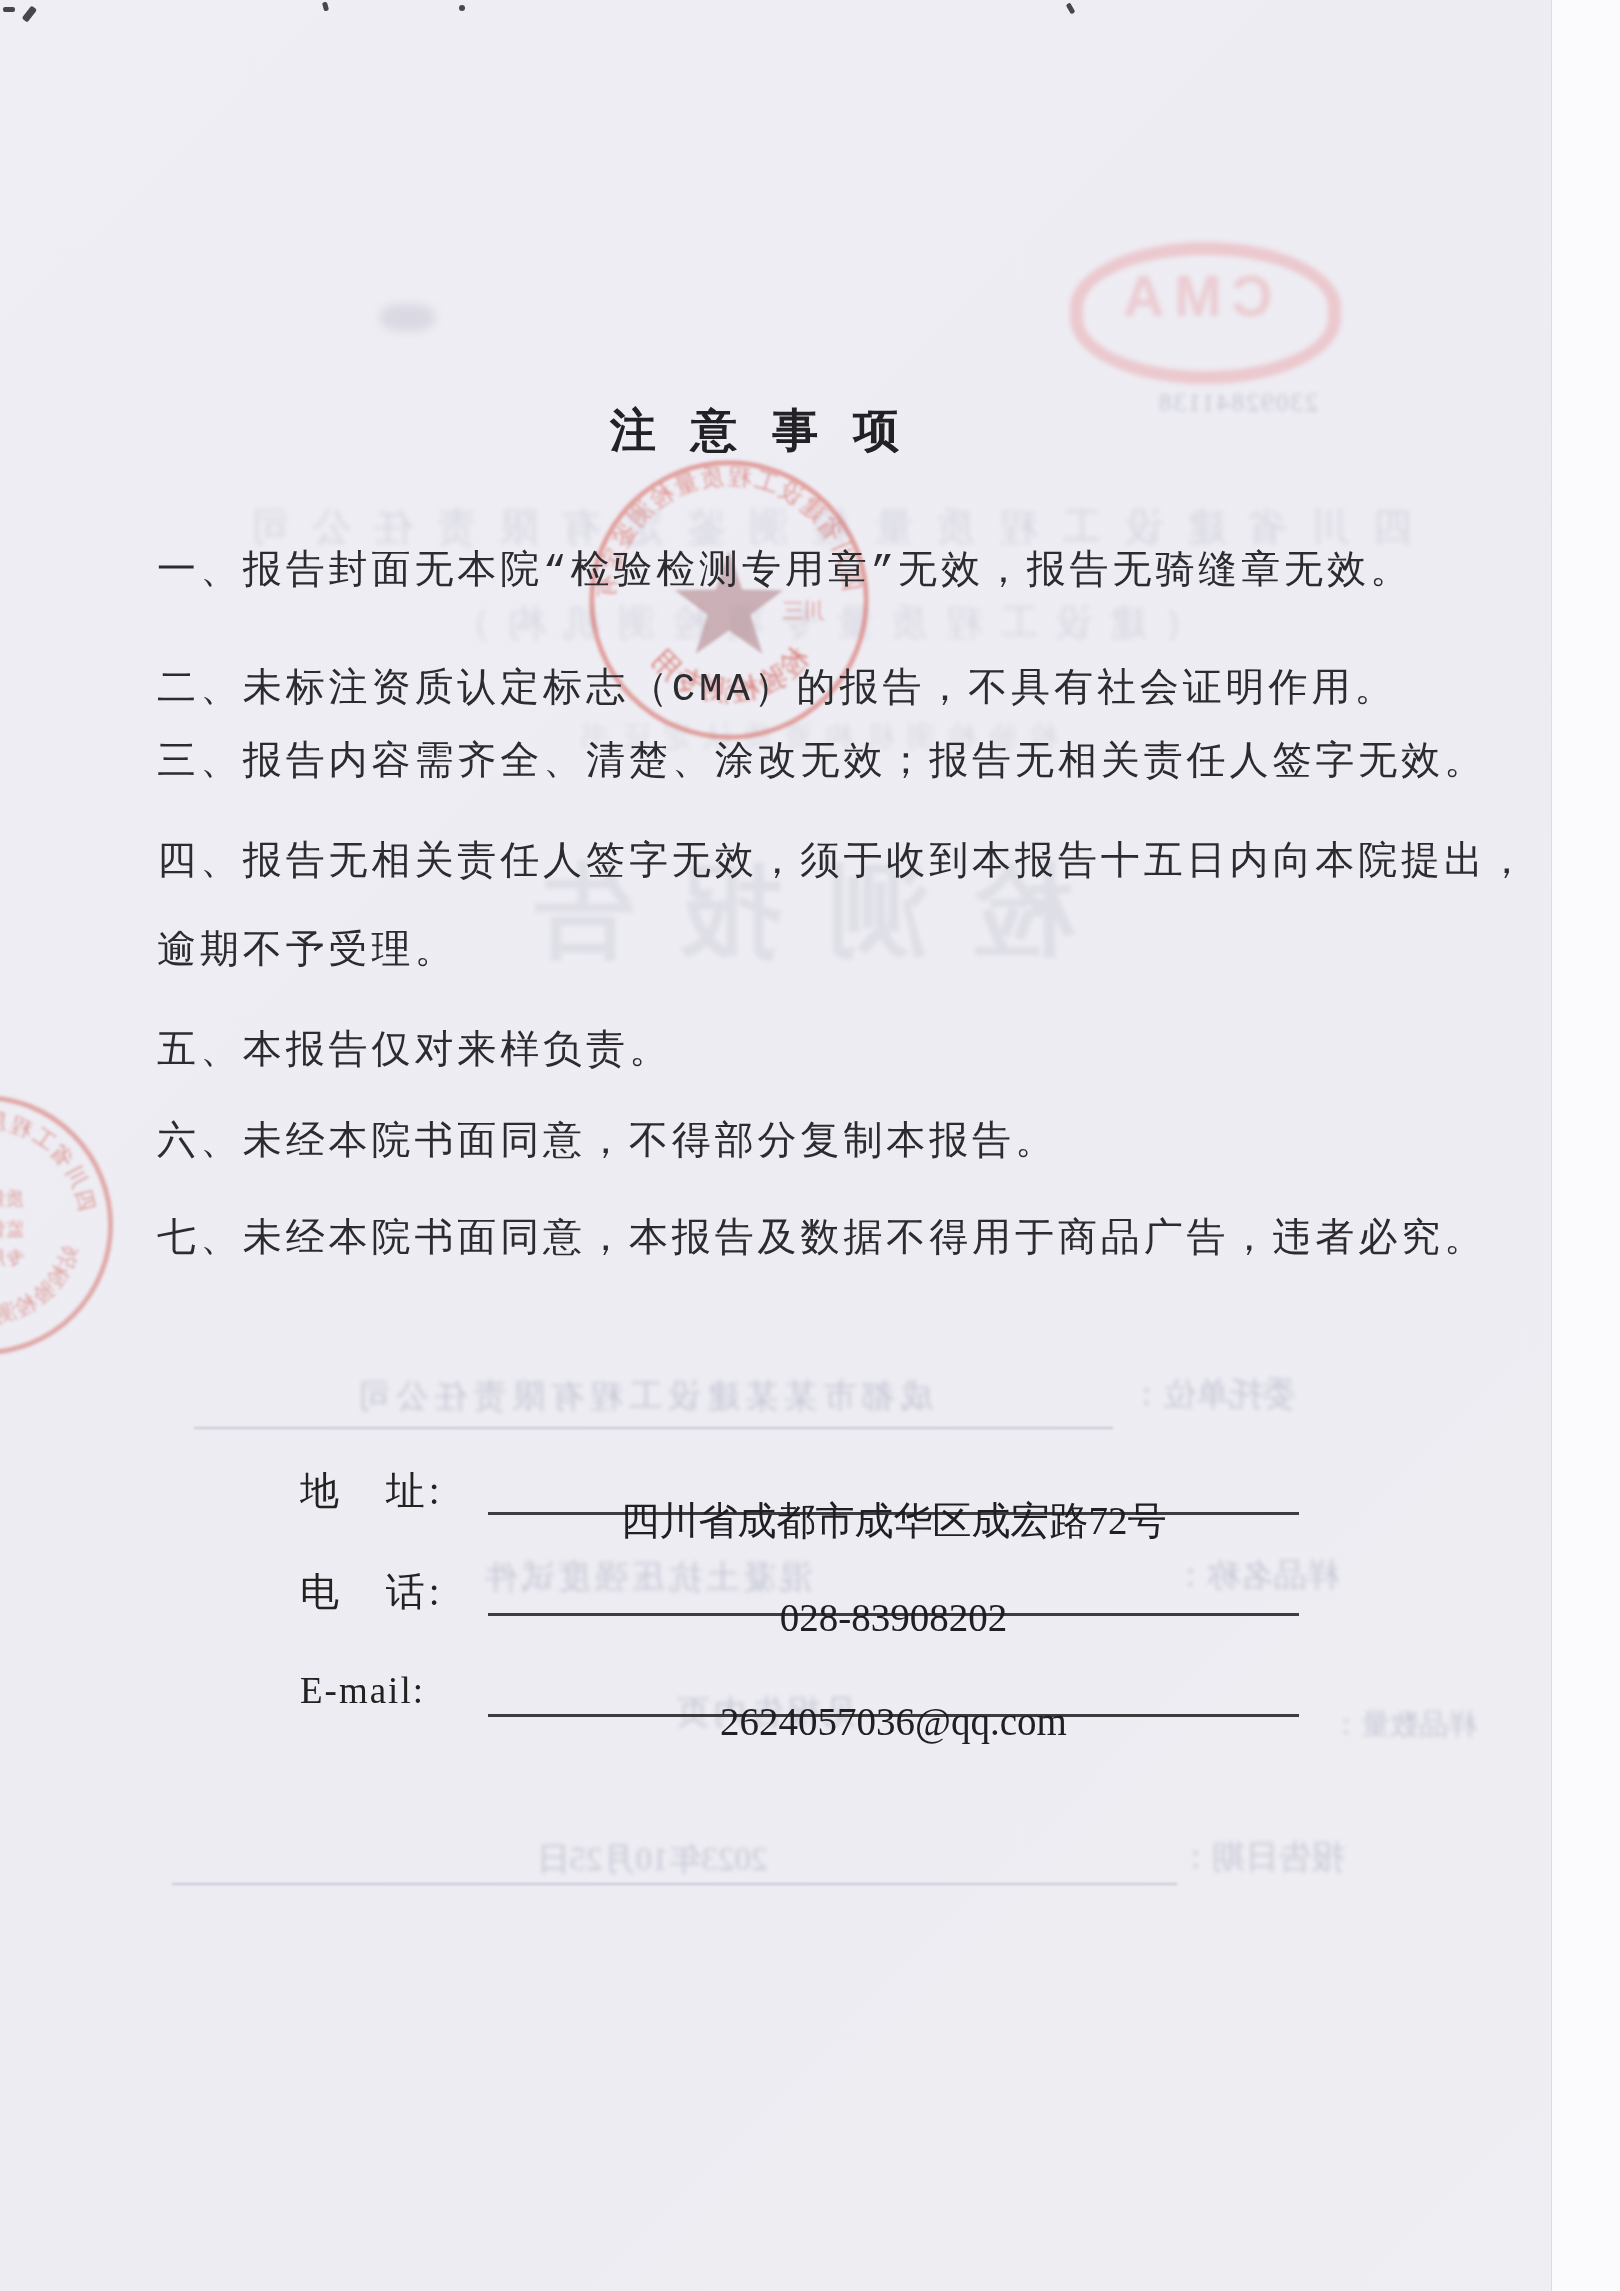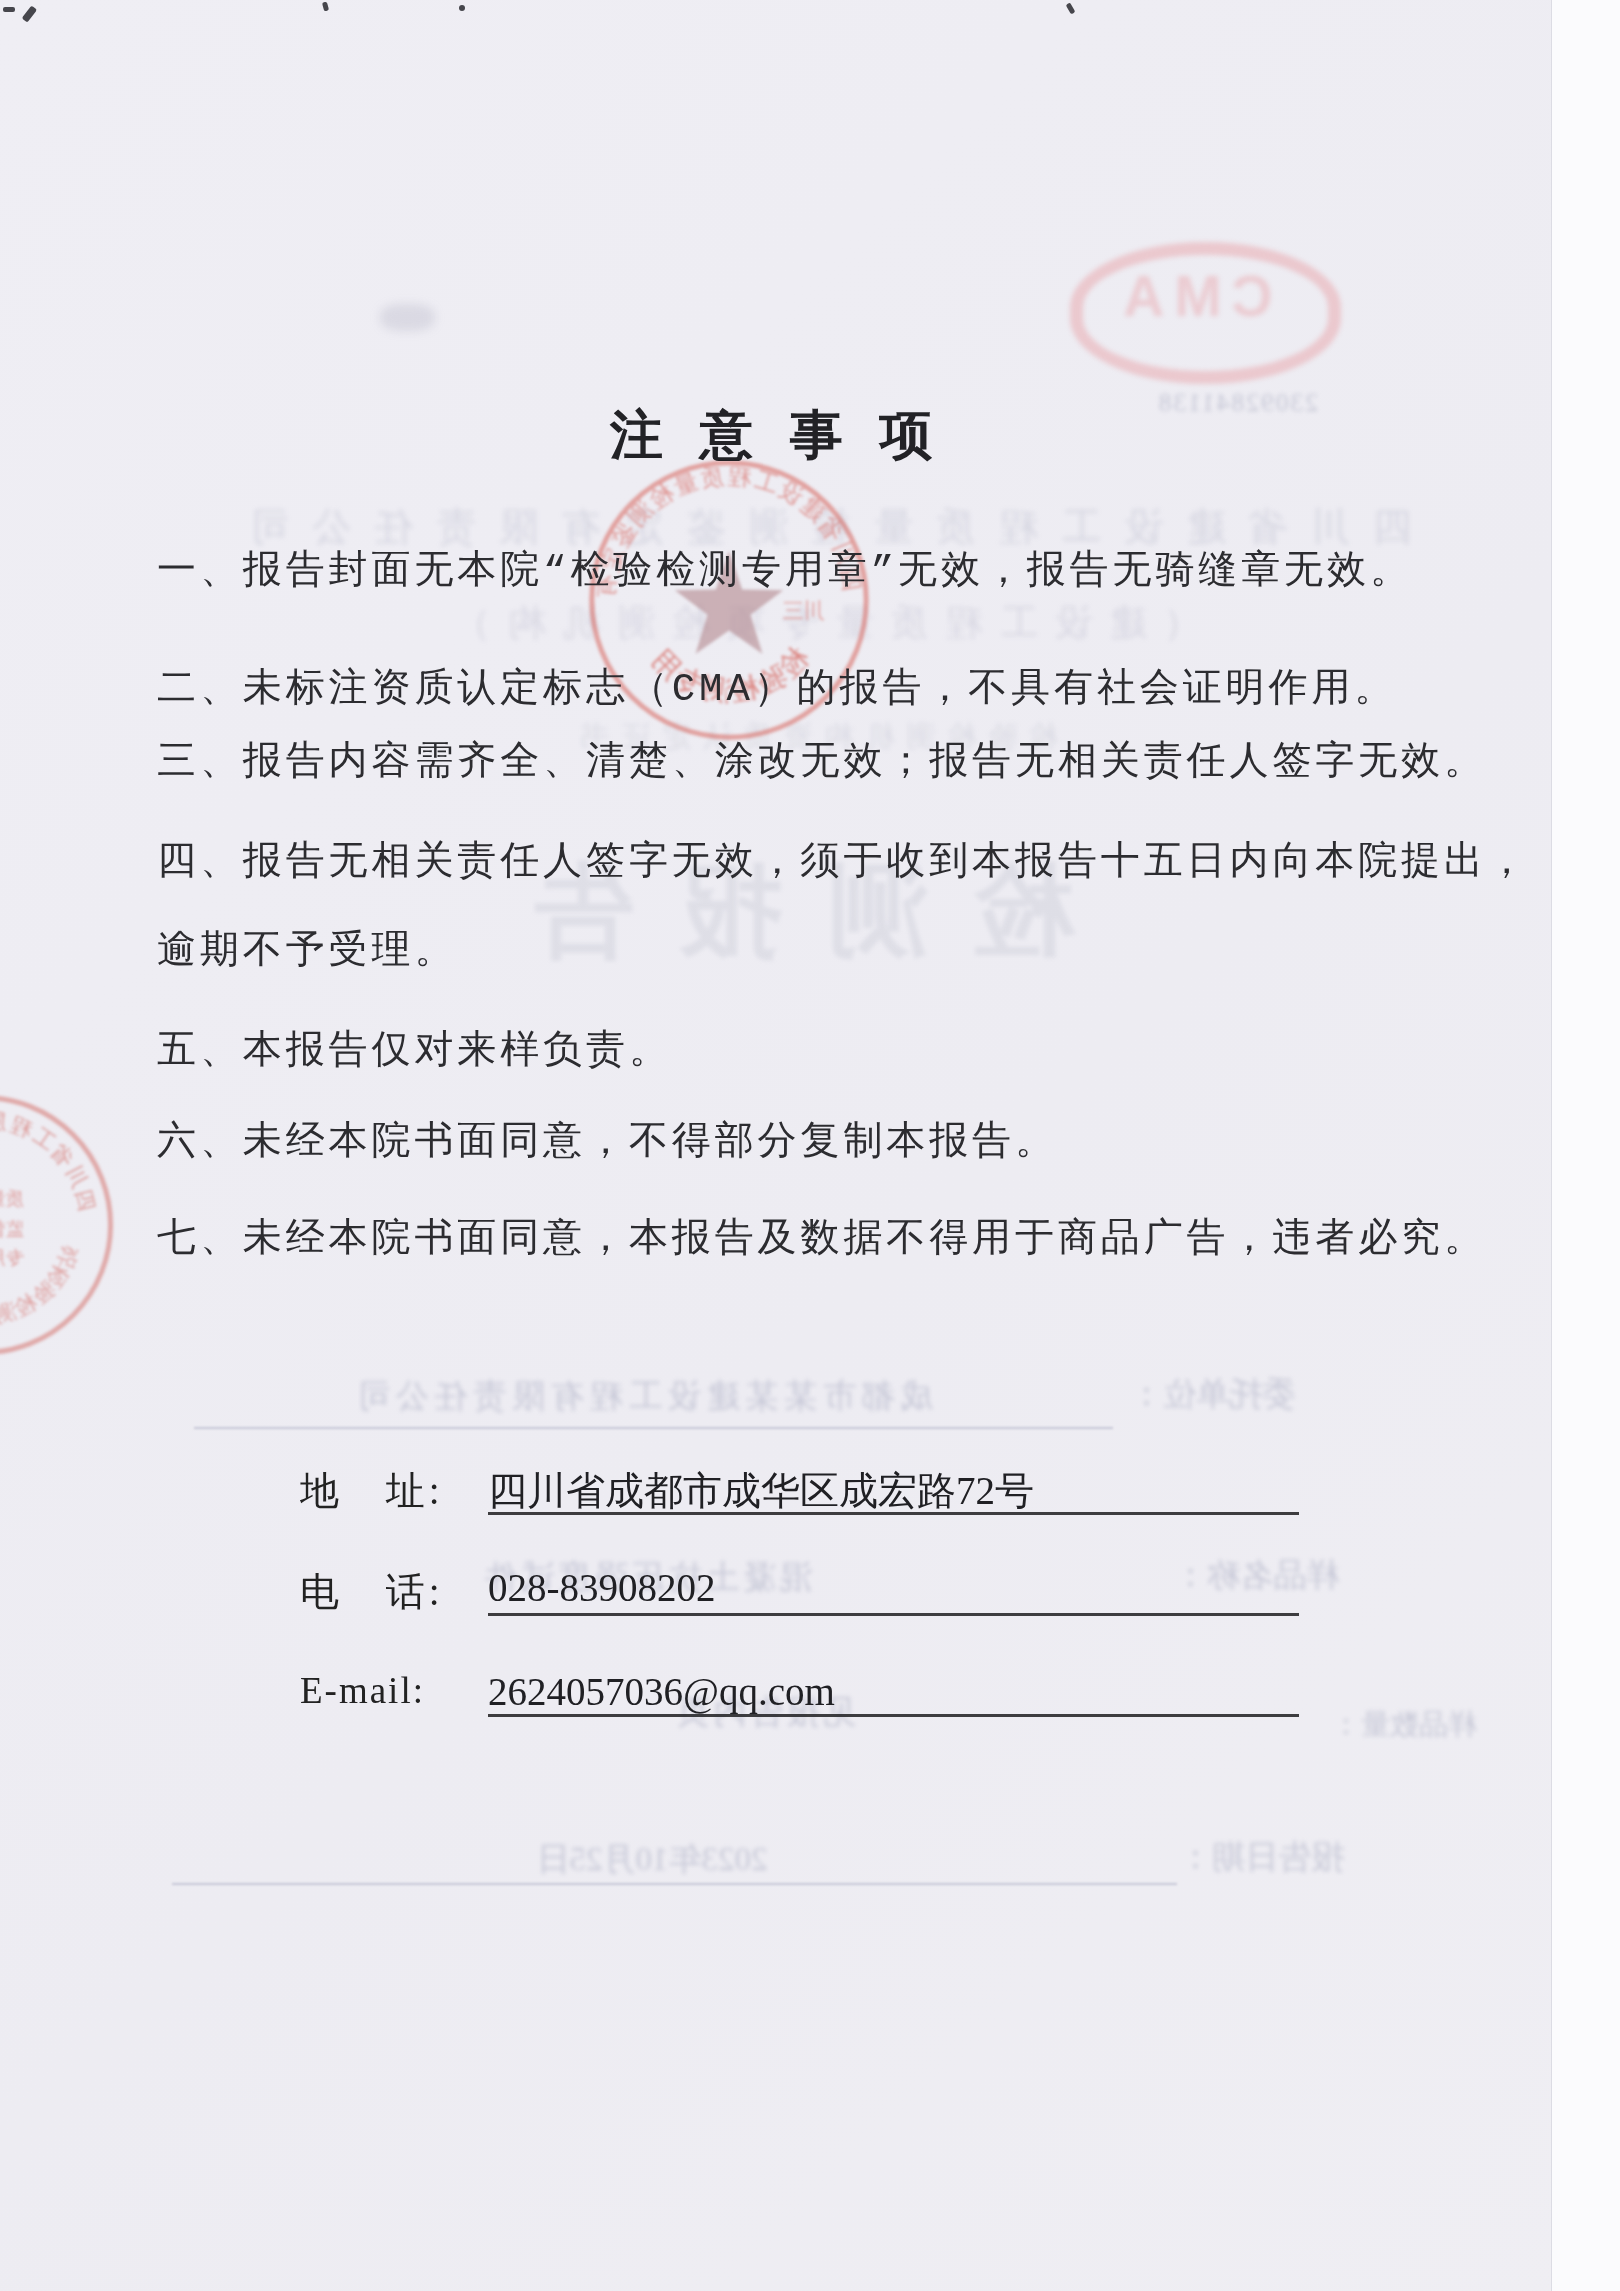--- a/index.html
+++ b/index.html
@@ -6,37 +6,37 @@
   .page{
     position:relative;width:1620px;height:2292px;margin:0 auto;
     background:linear-gradient(135deg,#efeef4 0%,#edecf2 55%,#efeef3 100%);
     overflow:hidden;
     font-family:"Liberation Serif","DejaVu Serif",serif;
     color:#2e2e32;
   }
   
   .title{
     position:absolute;left:610px;top:400px;
-    font-size:53px;font-weight:bold;letter-spacing:11.8px;color:#222226;
+    font-size:46px;font-weight:bold;letter-spacing:11.8px;color:#222226;
     white-space:nowrap;
     text-align:center;
   }
   .nline{
     position:absolute;left:157px;width:1372px;
     font-size:39px;letter-spacing:3.9px;color:#2c2c30;white-space:nowrap;font-family:Liberation Mono, monospace;
   }
   .ln1{top:542px}.ln2{top:660px}.ln3{top:733px}.ln4{top:833px}
   .ln5{top:922px}.ln6{top:1022px}.ln7{top:1113px}.ln8{top:1210px}
   .clabel{
     position:absolute;left:300px;font-size:39px;letter-spacing:3.9px;color:#222;
     white-space:nowrap;
   }
   .cvalue{
-    position:absolute;left:488px;width:811px;
-    font-size:39px;color:#202024;white-space:nowrap;
+    position:absolute;left:488px;width:811px;text-align:center;
+    font-size:39px;color:#202024;white-space:nowrap;margin-top:30px;
   }
   .cline{
     position:absolute;left:488px;width:811px;height:2.9px;background:#1d1d20;opacity:.85;
   }
   .lab-addr,.val-addr{top:1464px}.ul-addr{top:1512px}
   .lab-phone,.val-phone{top:1565px}.ul-phone{top:1613px}
   .lab-email,.val-email{top:1669px}.ul-email{top:1714px}
   .lab-email{font-size:37px;letter-spacing:2px;}
   
   .mir{transform:scaleX(-1);}

